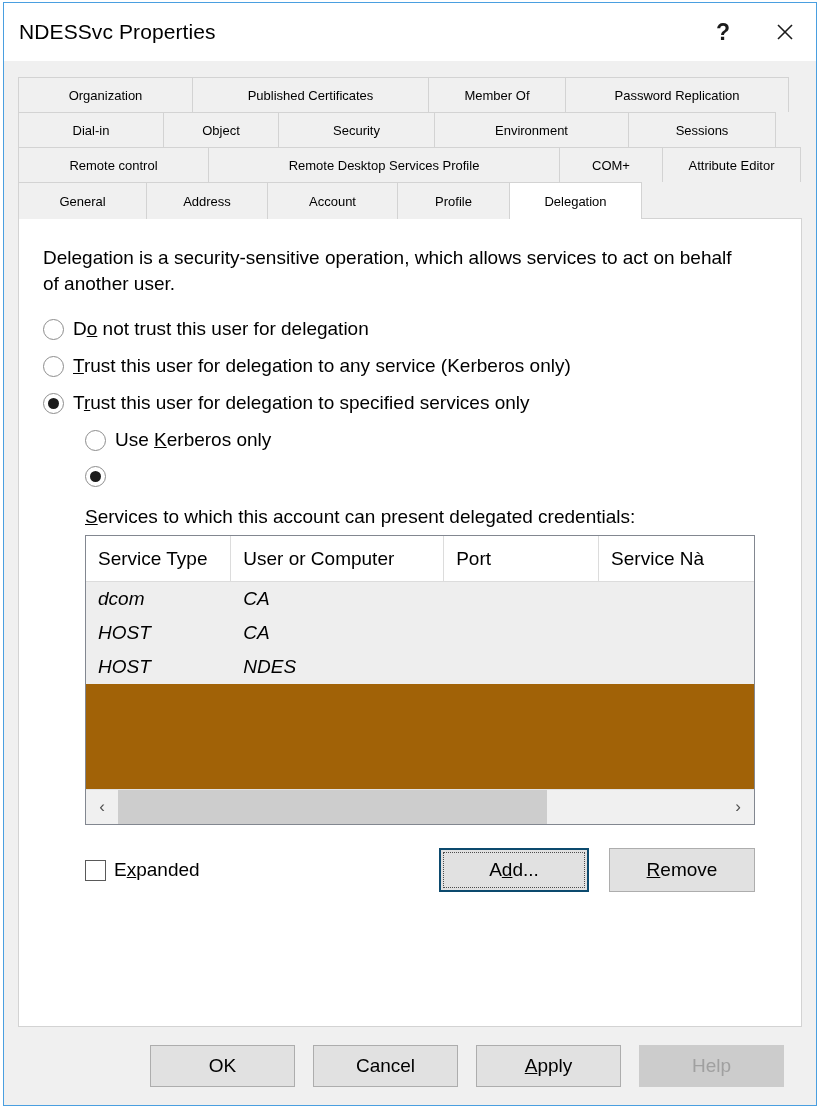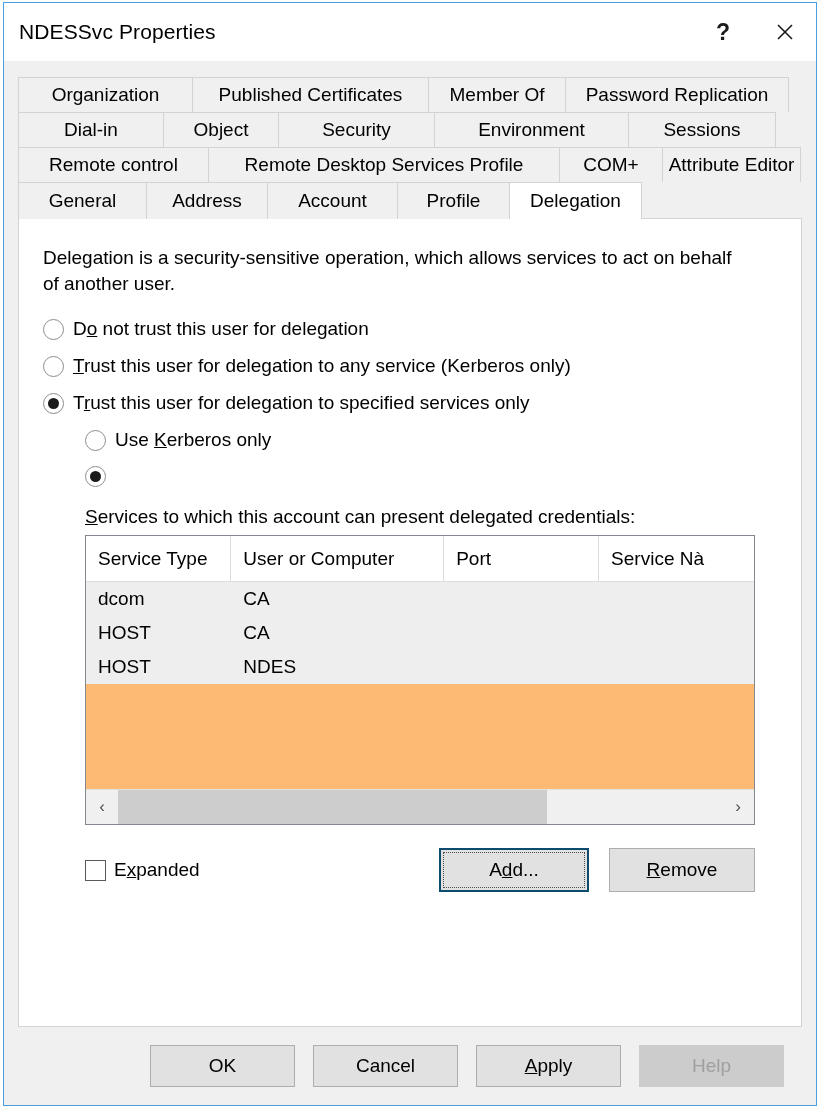--- a/index.html
+++ b/index.html
@@ -79,21 +79,21 @@
     z-index: 1;
   }
   .tab {
     background: #f0f0f0;
     border: 1px solid #d3d3d3;
     border-bottom: none;
     margin-right: -1px;
     display: flex;
     align-items: center;
     justify-content: center;
-    font-size: 19px;
+    font-size: 13px;
     color: #000000;
     white-space: nowrap;
     box-sizing: border-box;
     padding: 0 6px;
   }
   .tab.active {
     background: #ffffff;
     border-color: #d3d3d3;
     position: relative;
     z-index: 5;
@@ -195,21 +195,22 @@
     white-space: nowrap;
     overflow: hidden;
   }
   .lv-th.c0 { width: 150px; }
   .lv-th.c1 { width: 220px; }
   .lv-th.c2 { width: 160px; }
   .lv-th.c3 { width: 160px; border-right: none; }
   .lv-body {
     flex: 1 1 auto;
     position: relative;
-    background: #fdba74;
+    background: #a16207;
+    font-style: italic;
   }
   .lv-rows {
     background: #eeeeee;
   }
   .lv-row {
     display: flex;
     height: 34px;
     align-items: center;
   }
   .lv-td {

